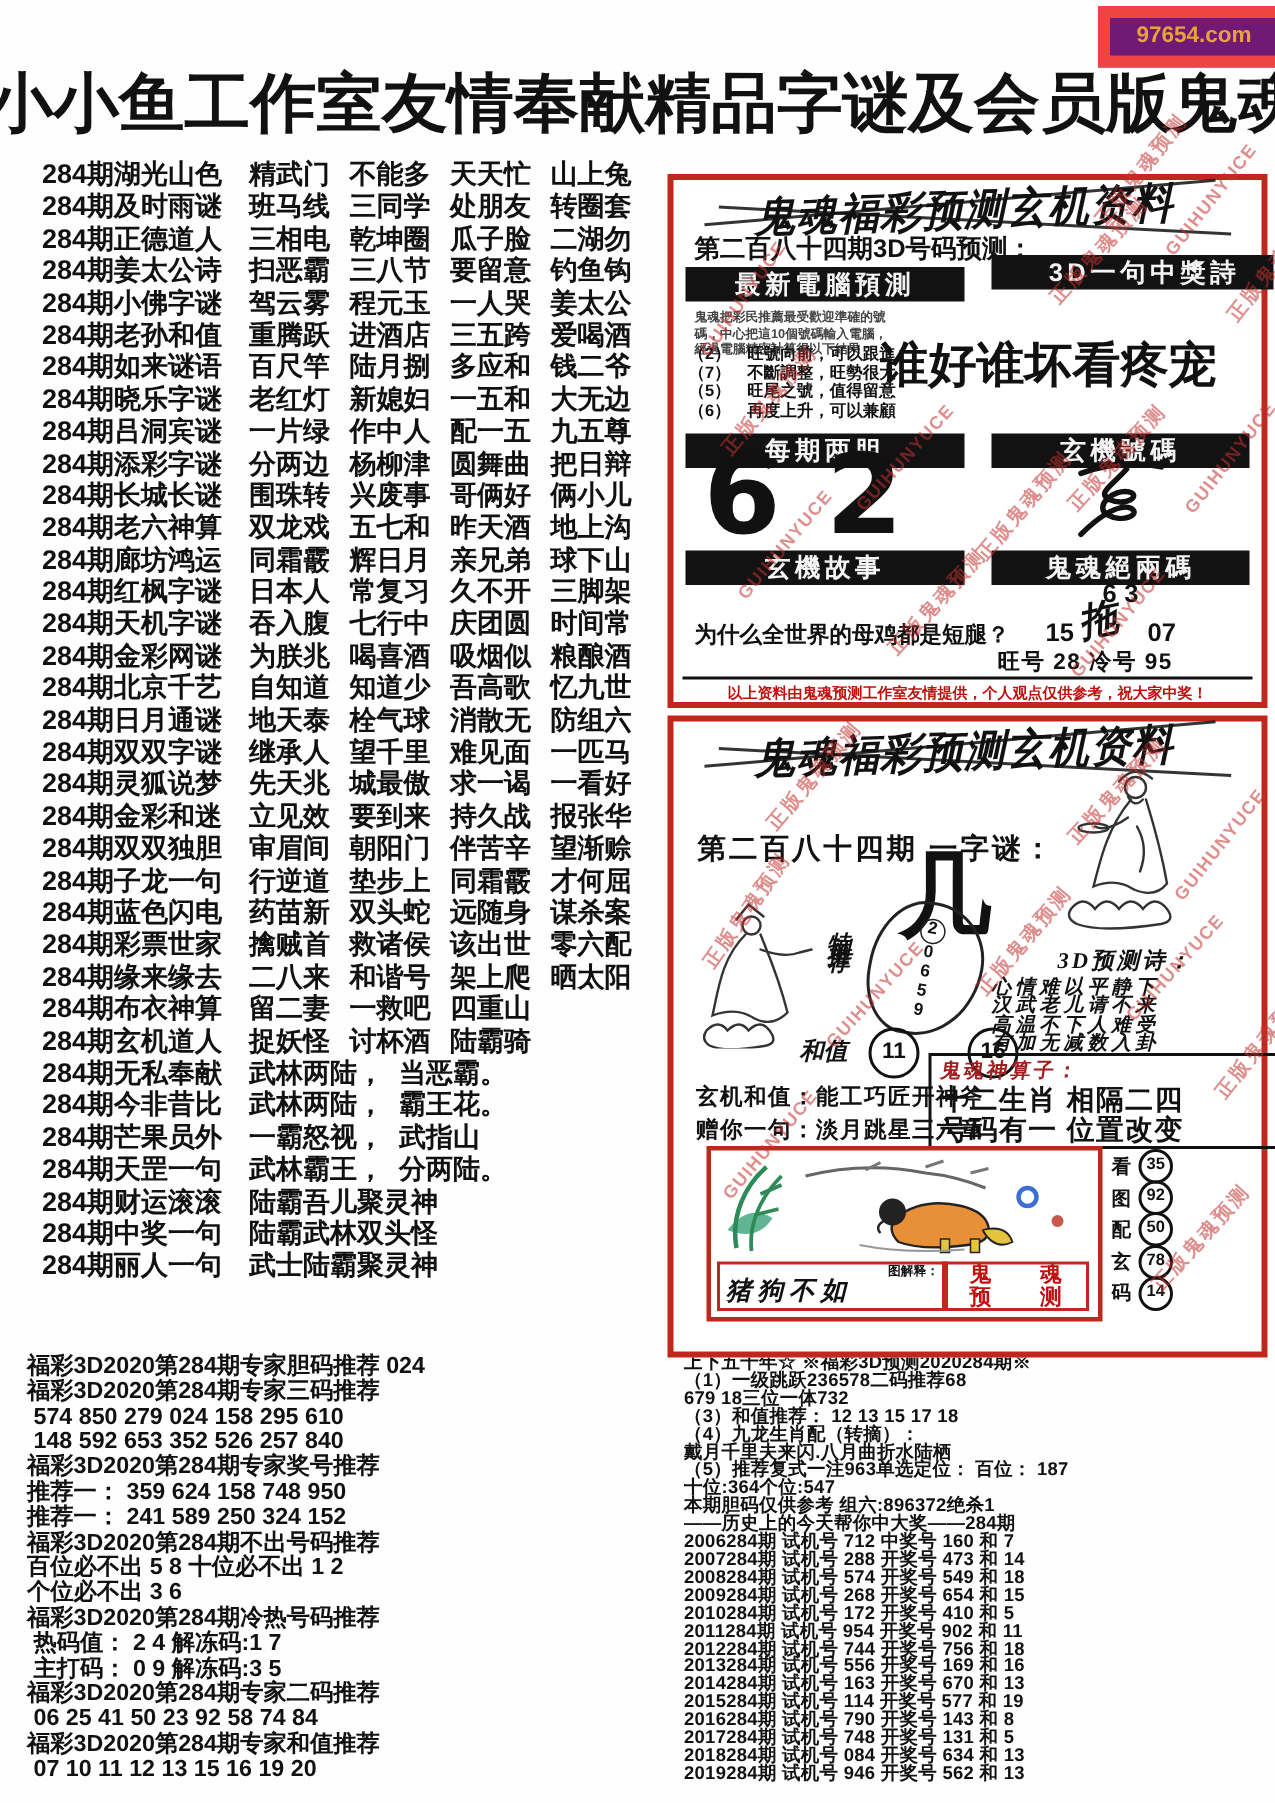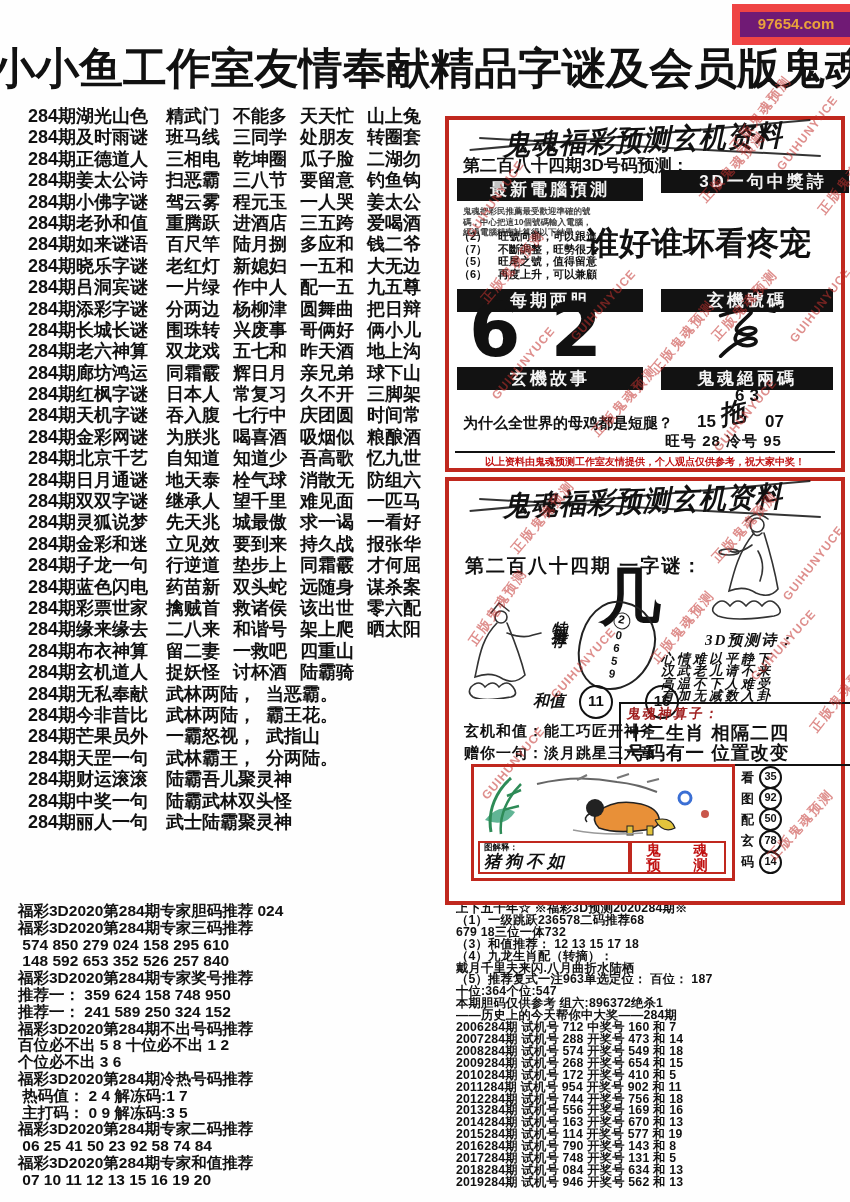--- a/index.html
+++ b/index.html
@@ -99,21 +99,21 @@
   .p2-box-line{font-size:18.5px;font-weight:bold;letter-spacing:1px;line-height:20px;}
   .p2-xuanji{position:absolute;left:15px;top:241px;font-size:15px;font-weight:bold;
              font-family:"DejaVu Serif",serif;letter-spacing:1px;}
   .p2-zengyu{position:absolute;left:15px;top:263px;font-size:15px;font-weight:bold;
              font-family:Liberation Mono, monospace;letter-spacing:1px;}
   .p2-picture-box{position:absolute;left:22px;top:283px;width:258px;height:111px;
                   border:3px solid #c0281e;}
   .p2-painting{position:absolute;left:3px;top:3px;}
   .p2-tujie{position:absolute;left:4px;top:74px;width:142px;height:29px;
             border:2px solid #c0281e;padding:0 4px;overflow:hidden;}
-  .tujie-label{font-size:8.5px;font-weight:bold;line-height:9px;}
+  .tujie-label{font-size:8.5px;font-weight:bold;line-height:9px;text-align:right;}
   .tujie-text{font-size:17px;font-weight:bold;font-family:"DejaVu Serif",serif;
               font-style:italic;letter-spacing:4px;line-height:18px;}
   .p2-stamp{position:absolute;left:154px;top:74px;width:94px;height:29px;
             border:2px solid #c0281e;display:grid;grid-template-columns:1fr 1fr;
             align-items:center;justify-items:center;}
   .stamp-ch{color:#c01111;font-size:14.5px;font-weight:bold;line-height:14px;
             font-family:"DejaVu Serif",serif;}
   .p2-side{position:absolute;left:292px;top:286px;}
   .side-row{height:21.2px;display:flex;align-items:center;}
   .side-ch{font-size:13px;font-weight:bold;width:15px;}
@@ -153,20 +153,21 @@
       <div class="riddle-row"><span class="riddle-label">284期老六神算</span><span class="riddle-word">双龙戏</span><span class="riddle-word">五七和</span><span class="riddle-word">昨天酒</span><span class="riddle-word">地上沟</span></div>
       <div class="riddle-row"><span class="riddle-label">284期廊坊鸿运</span><span class="riddle-word">同霜霰</span><span class="riddle-word">辉日月</span><span class="riddle-word">亲兄弟</span><span class="riddle-word">球下山</span></div>
       <div class="riddle-row"><span class="riddle-label">284期红枫字谜</span><span class="riddle-word">日本人</span><span class="riddle-word">常复习</span><span class="riddle-word">久不开</span><span class="riddle-word">三脚架</span></div>
       <div class="riddle-row"><span class="riddle-label">284期天机字谜</span><span class="riddle-word">吞入腹</span><span class="riddle-word">七行中</span><span class="riddle-word">庆团圆</span><span class="riddle-word">时间常</span></div>
       <div class="riddle-row"><span class="riddle-label">284期金彩网谜</span><span class="riddle-word">为朕兆</span><span class="riddle-word">喝喜酒</span><span class="riddle-word">吸烟似</span><span class="riddle-word">粮酿酒</span></div>
       <div class="riddle-row"><span class="riddle-label">284期北京千艺</span><span class="riddle-word">自知道</span><span class="riddle-word">知道少</span><span class="riddle-word">吾高歌</span><span class="riddle-word">忆九世</span></div>
       <div class="riddle-row"><span class="riddle-label">284期日月通谜</span><span class="riddle-word">地天泰</span><span class="riddle-word">栓气球</span><span class="riddle-word">消散无</span><span class="riddle-word">防组六</span></div>
       <div class="riddle-row"><span class="riddle-label">284期双双字谜</span><span class="riddle-word">继承人</span><span class="riddle-word">望千里</span><span class="riddle-word">难见面</span><span class="riddle-word">一匹马</span></div>
       <div class="riddle-row"><span class="riddle-label">284期灵狐说梦</span><span class="riddle-word">先天兆</span><span class="riddle-word">城最傲</span><span class="riddle-word">求一谒</span><span class="riddle-word">一看好</span></div>
       <div class="riddle-row"><span class="riddle-label">284期金彩和迷</span><span class="riddle-word">立见效</span><span class="riddle-word">要到来</span><span class="riddle-word">持久战</span><span class="riddle-word">报张华</span></div>
+      <div class="riddle-row"><span class="riddle-label">284期双双独胆</span><span class="riddle-word">审眉间</span><span class="riddle-word">朝阳门</span><span class="riddle-word">伴苦辛</span><span class="riddle-word">望渐赊</span></div>
       <div class="riddle-row"><span class="riddle-label">284期子龙一句</span><span class="riddle-word">行逆道</span><span class="riddle-word">垫步上</span><span class="riddle-word">同霜霰</span><span class="riddle-word">才何屈</span></div>
       <div class="riddle-row"><span class="riddle-label">284期蓝色闪电</span><span class="riddle-word">药苗新</span><span class="riddle-word">双头蛇</span><span class="riddle-word">远随身</span><span class="riddle-word">谋杀案</span></div>
       <div class="riddle-row"><span class="riddle-label">284期彩票世家</span><span class="riddle-word">擒贼首</span><span class="riddle-word">救诸侯</span><span class="riddle-word">该出世</span><span class="riddle-word">零六配</span></div>
       <div class="riddle-row"><span class="riddle-label">284期缘来缘去</span><span class="riddle-word">二八来</span><span class="riddle-word">和谐号</span><span class="riddle-word">架上爬</span><span class="riddle-word">晒太阳</span></div>
       <div class="riddle-row"><span class="riddle-label">284期布衣神算</span><span class="riddle-word">留二妻</span><span class="riddle-word">一救吧</span><span class="riddle-word">四重山</span></div>
       <div class="riddle-row"><span class="riddle-label">284期玄机道人</span><span class="riddle-word">捉妖怪</span><span class="riddle-word">讨杯酒</span><span class="riddle-word">陆霸骑</span></div>
       <div class="riddle-row"><span class="riddle-label">284期无私奉献</span><span class="riddle-word">武林两陆，</span><span class="riddle-word">当恶霸。</span></div>
       <div class="riddle-row"><span class="riddle-label">284期今非昔比</span><span class="riddle-word">武林两陆，</span><span class="riddle-word">霸王花。</span></div>
       <div class="riddle-row"><span class="riddle-label">284期芒果员外</span><span class="riddle-word">一霸怒视，</span><span class="riddle-word">武指山</span></div>
       <div class="riddle-row"><span class="riddle-label">284期天罡一句</span><span class="riddle-word">武林霸王，</span><span class="riddle-word">分两陆。</span></div>

